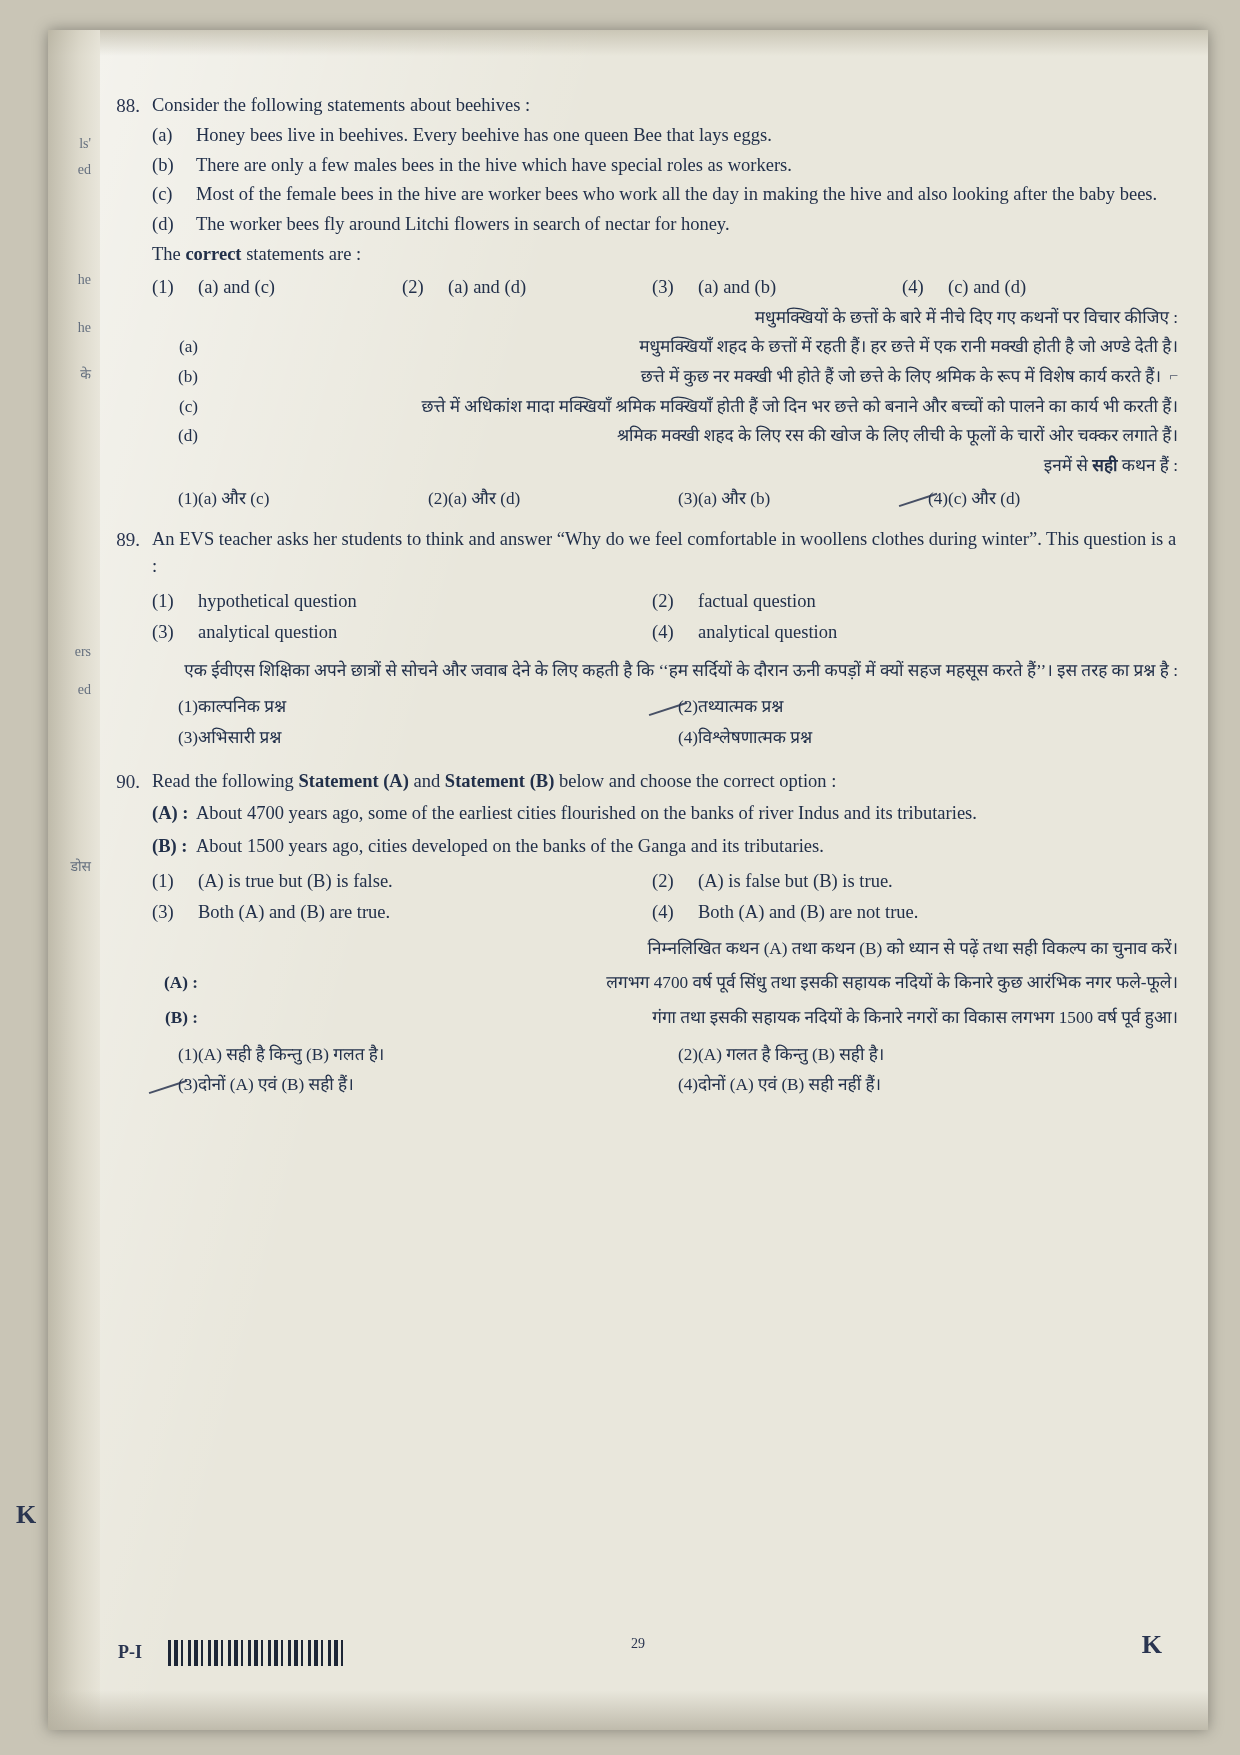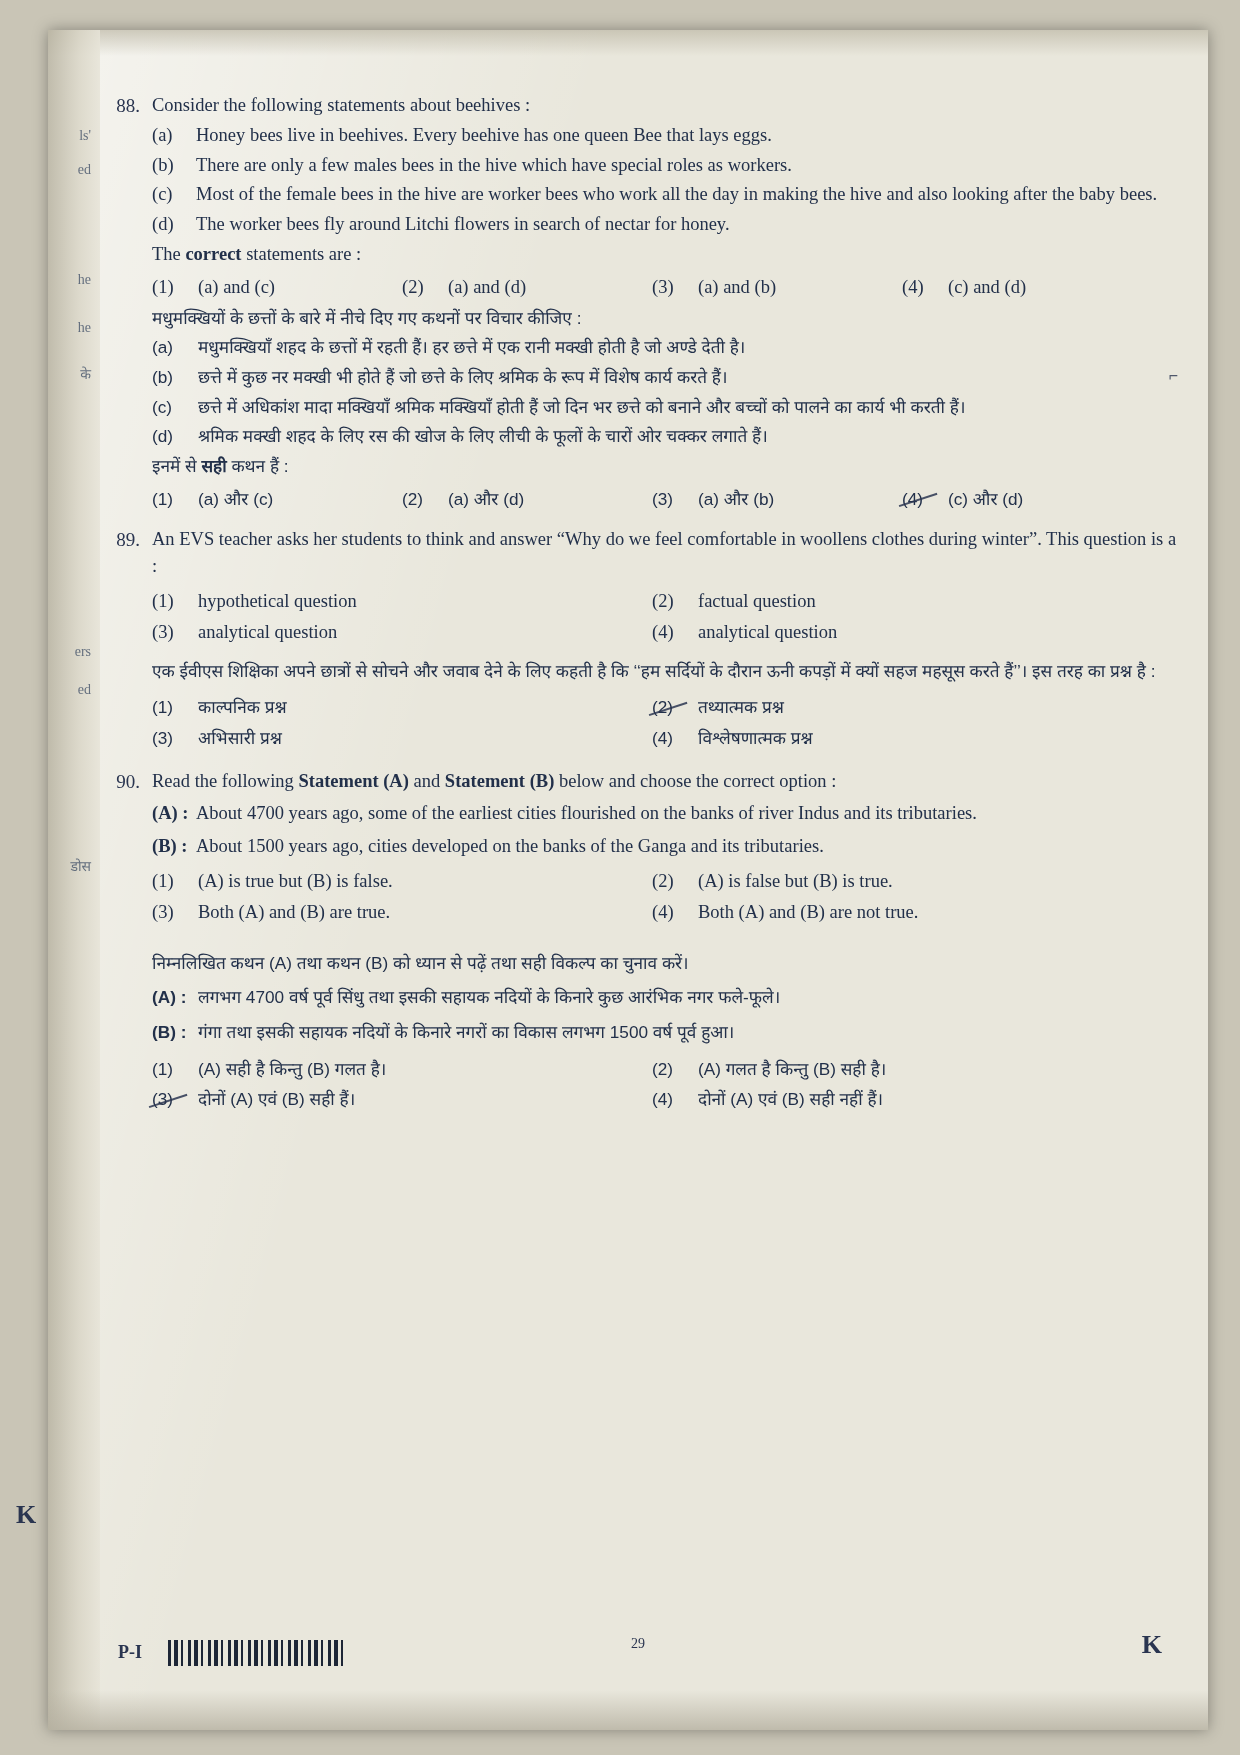--- a/index.html
+++ b/index.html
@@ -63,21 +63,21 @@
     color: #2a3550;
   }
   .qbody { margin-left: 44px; }
   .line { margin: 0 0 3px 0; }
   .opt {
     display: flex;
     margin-bottom: 3px;
   }
   .opt-lbl { width: 44px; flex: 0 0 44px; }
   .opt-txt { flex: 1 1 auto; }
-  .hindi { font-family: Liberation Sans, sans-serif; font-size: 17.2px; line-height: 1.55; }
+  .hindi { font-family: Liberation Serif, serif; font-size: 17.2px; line-height: 1.55; text-align: right; }
   .hindi .opt-lbl { width: 46px; flex: 0 0 46px; }
   b, .bold { font-weight: bold; }
   .answers4 { display: flex; margin-top: 6px; margin-bottom: 4px; }
   .answers4 > div { display: flex; }
   .ans-a { width: 250px; }
   .ans-b { width: 250px; }
   .ans-c { width: 250px; }
   .ans-d { width: 230px; }
   .answers2 { display: flex; margin-top: 4px; margin-bottom: 4px; }
   .answers2 > div { display: flex; width: 500px; }
@@ -146,21 +146,21 @@
   }
 </style>
 </head>
 <body>
 
 <div class="page">
   <div class="top-edge"></div>
   <div class="spine"></div>
 
   <div class="left-margin-notes">
-    <div style="top:4px">ls'</div>
+    <div style="top:12px">ls'</div>
     <div style="top:38px">ed</div>
     <div style="top:148px">he</div>
     <div style="top:196px">he</div>
     <div style="top:243px">के</div>
     <div style="top:520px">ers</div>
     <div style="top:558px">ed</div>
     <div style="top:735px">डोस</div>
   </div>
 
   <div class="content">
@@ -336,21 +336,21 @@
           <div>
             <span class="ans-key">(3)</span>
             <span>Both (A) and (B) are true.</span>
           </div>
           <div>
             <span class="ans-key">(4)</span>
             <span>Both (A) and (B) are not true.</span>
           </div>
         </div>
 
-        <div class="line hindi" style="margin-top:24px;">निम्नलिखित कथन (A) तथा कथन (B) को ध्यान से पढ़ें तथा सही विकल्प का चुनाव करें।</div>
+        <div class="line hindi" style="margin-top:10px;">निम्नलिखित कथन (A) तथा कथन (B) को ध्यान से पढ़ें तथा सही विकल्प का चुनाव करें।</div>
 
         <div class="opt hindi" style="margin-top:8px;">
           <span class="opt-lbl bold">(A) :</span>
           <span class="opt-txt">लगभग 4700 वर्ष पूर्व सिंधु तथा इसकी सहायक नदियों के किनारे कुछ आरंभिक नगर फले-फूले।</span>
         </div>
         <div class="opt hindi" style="margin-top:8px;">
           <span class="opt-lbl bold">(B) :</span>
           <span class="opt-txt">गंगा तथा इसकी सहायक नदियों के किनारे नगरों का विकास लगभग 1500 वर्ष पूर्व हुआ।</span>
         </div>
 

